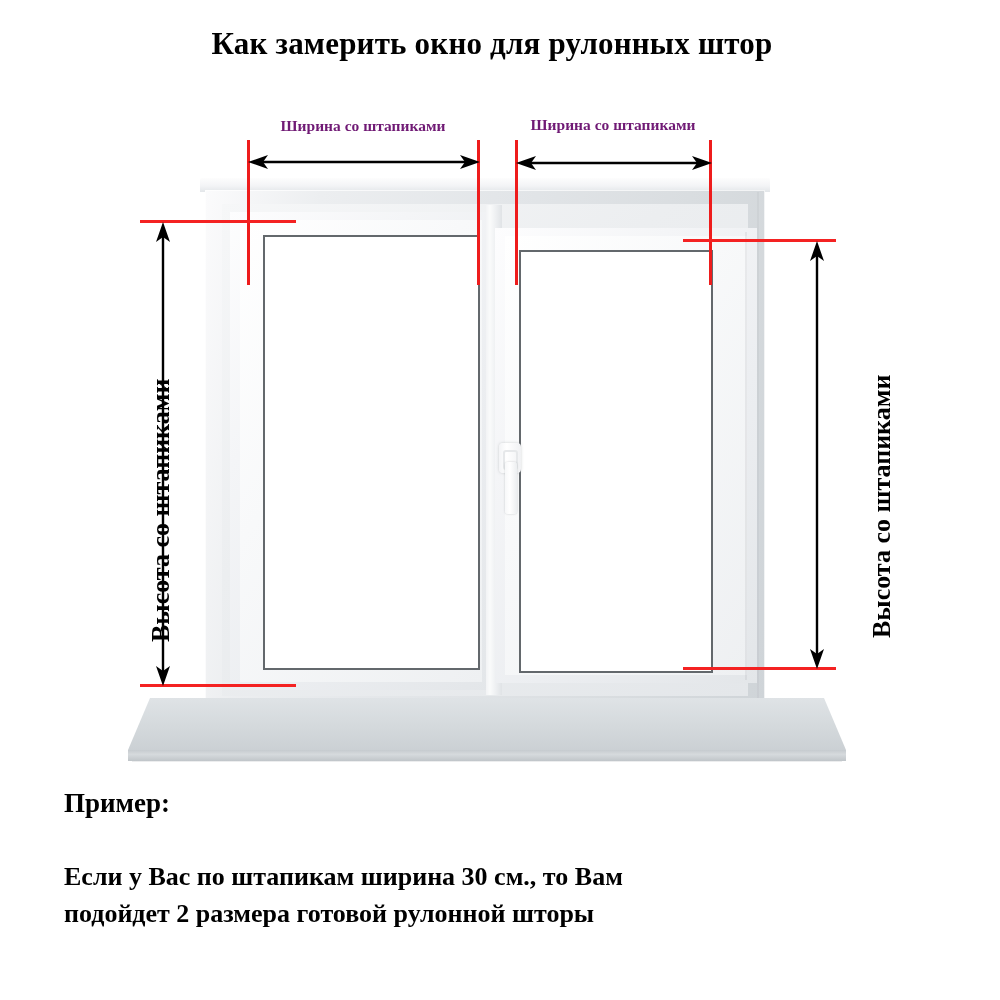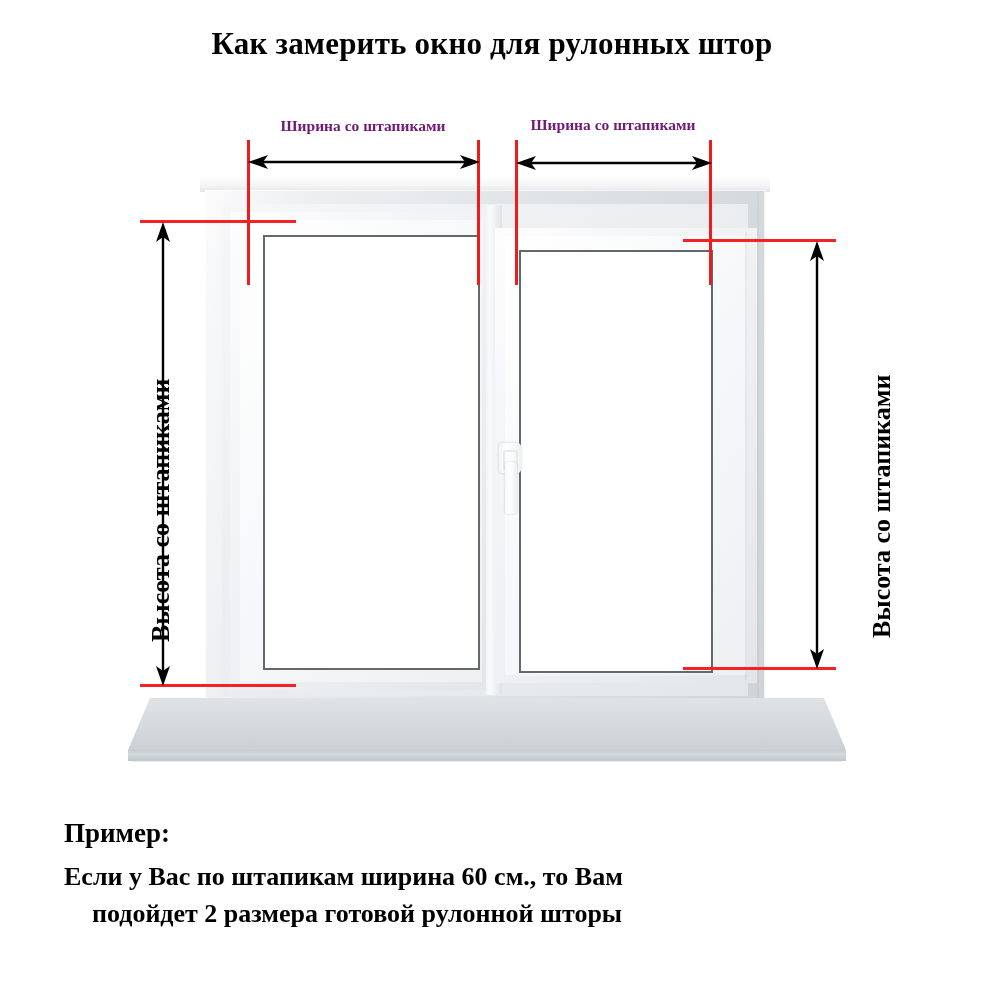--- a/index.html
+++ b/index.html
@@ -212,17 +212,17 @@
 
   <svg class="arrowsvg" style="left:805px; top:241px;" width="24" height="428" viewBox="0 0 24 428">
     <line x1="12" y1="8" x2="12" y2="420" stroke="#000000" stroke-width="2.4"></line>
     <polygon points="12,0 5,20 12,15 19,20" fill="#000000"></polygon>
     <polygon points="12,428 5,408 12,413 19,408" fill="#000000"></polygon>
   </svg>
 
   <div class="vlabel" style="left:146px; top:642px; transform: rotate(-90deg);">Высота со штапиками</div>
   <div class="vlabel" style="left:867px; top:638px; transform: rotate(-90deg);">Высота со штапиками</div>
 
-  <div class="example ex-head" style="left:64px; top:818px;">Пример:</div>
-  <div class="example ex-line" style="left:64px; top:862px;">Если у Вас по штапикам ширина 60 см., то Вам</div>
-  <div class="example ex-line" style="left:64px; top:899px;margin-left:28px;">подойдет 2 размера готовой рулонной шторы</div>
+  <div class="example ex-head" style="left:64px; top:788px;">Пример:</div>
+  <div class="example ex-line" style="left:64px; top:862px;">Если у Вас по штапикам ширина 30 см., то Вам</div>
+  <div class="example ex-line" style="left:64px; top:899px;">подойдет 2 размера готовой рулонной шторы</div>
 
 </div>
 
 </body></html>

